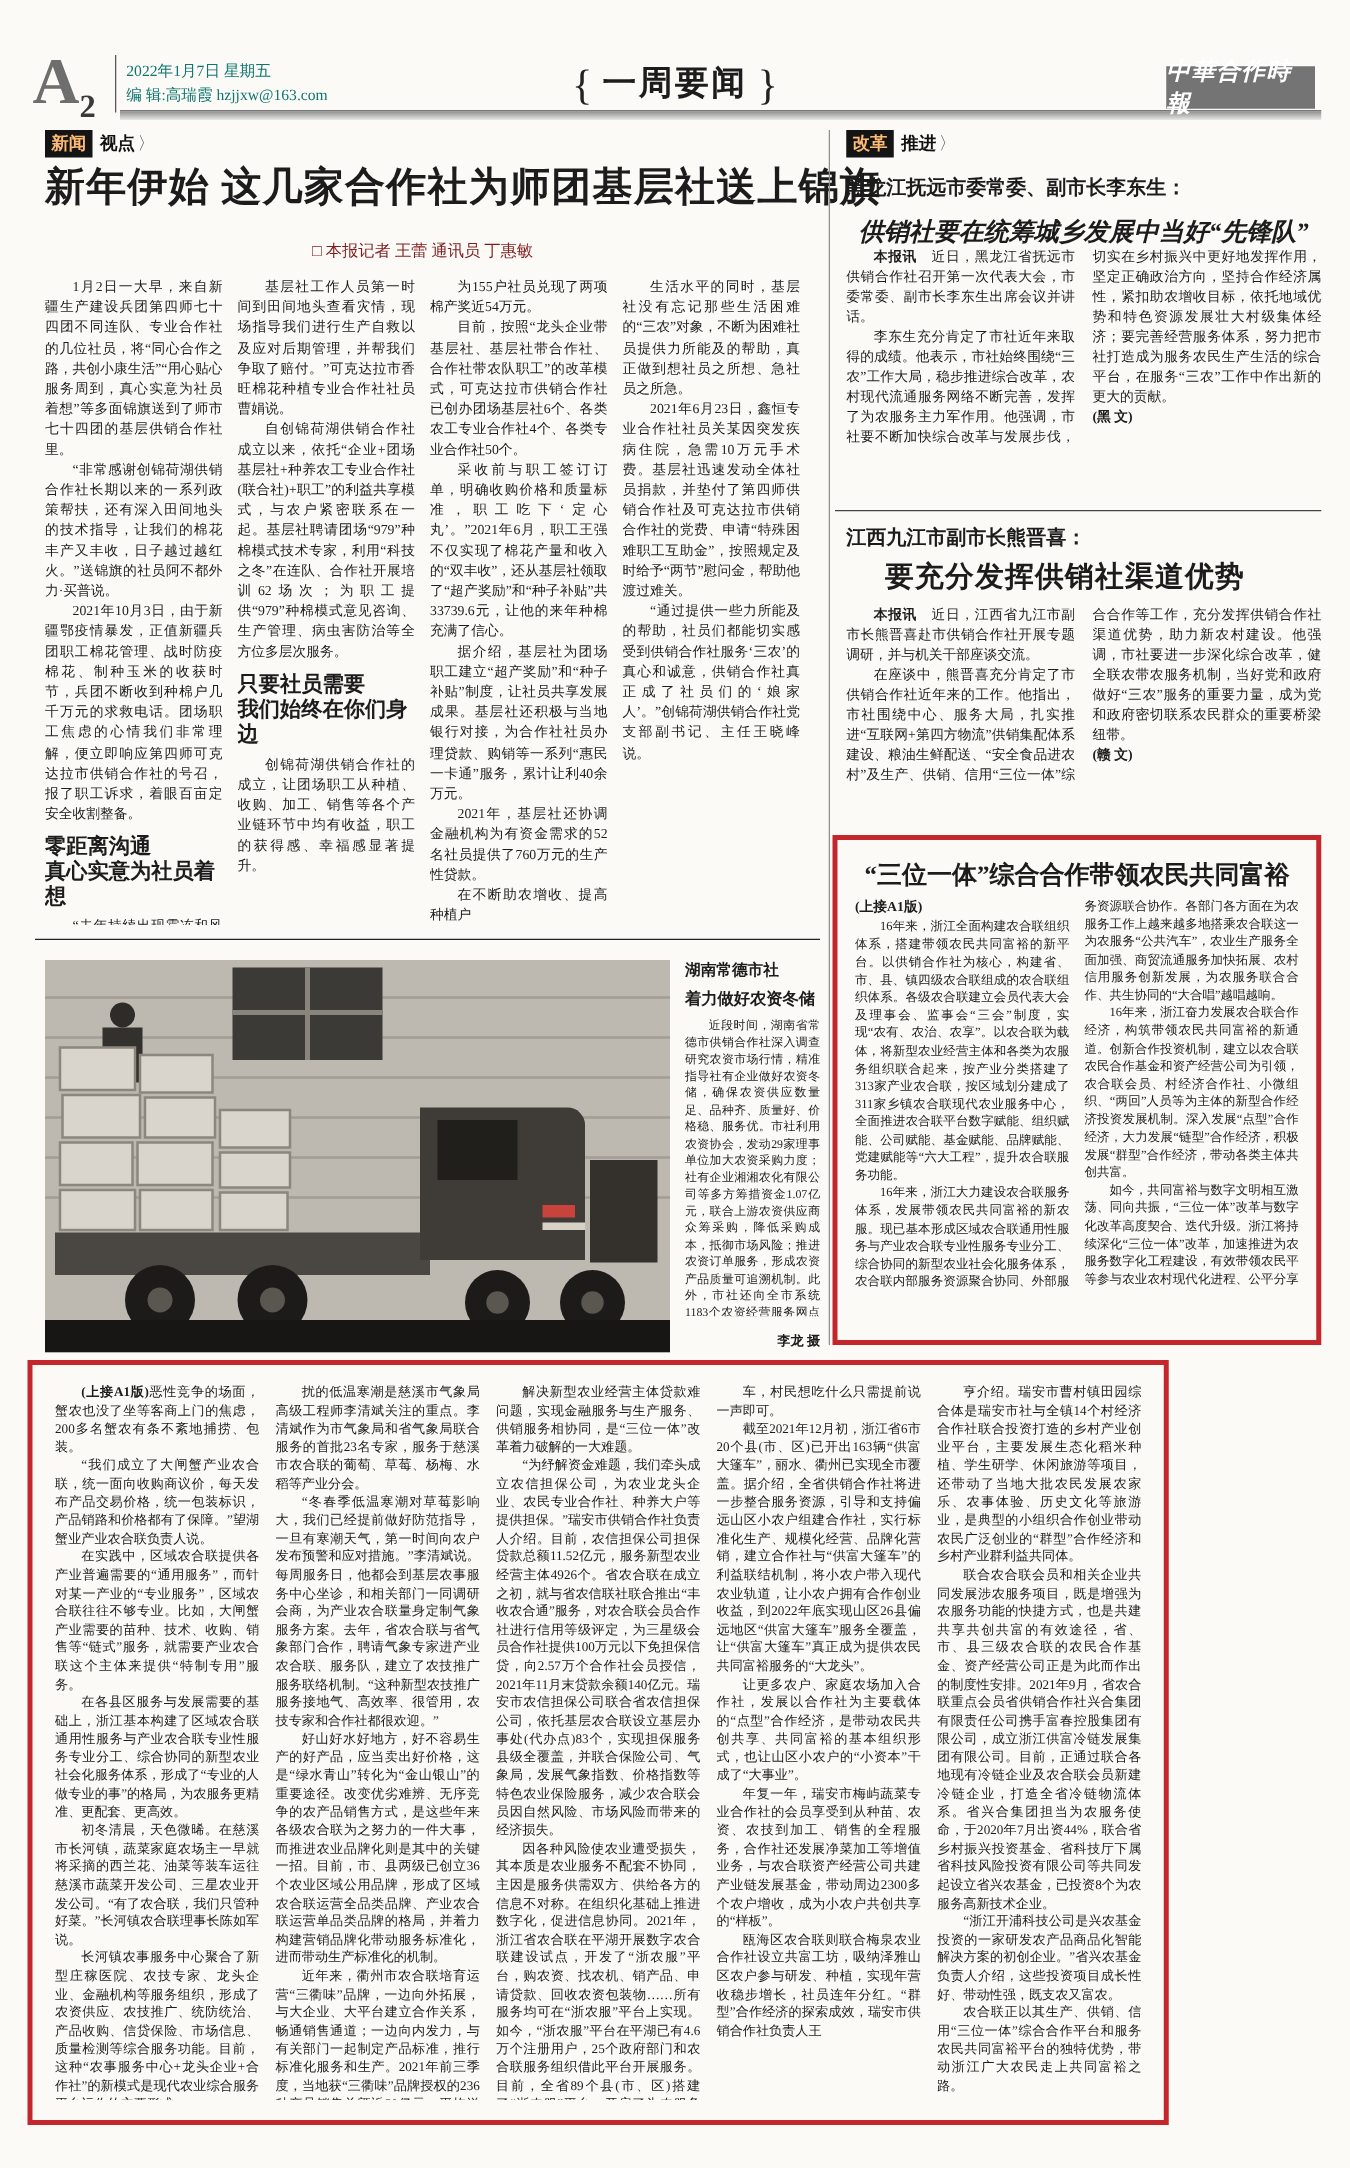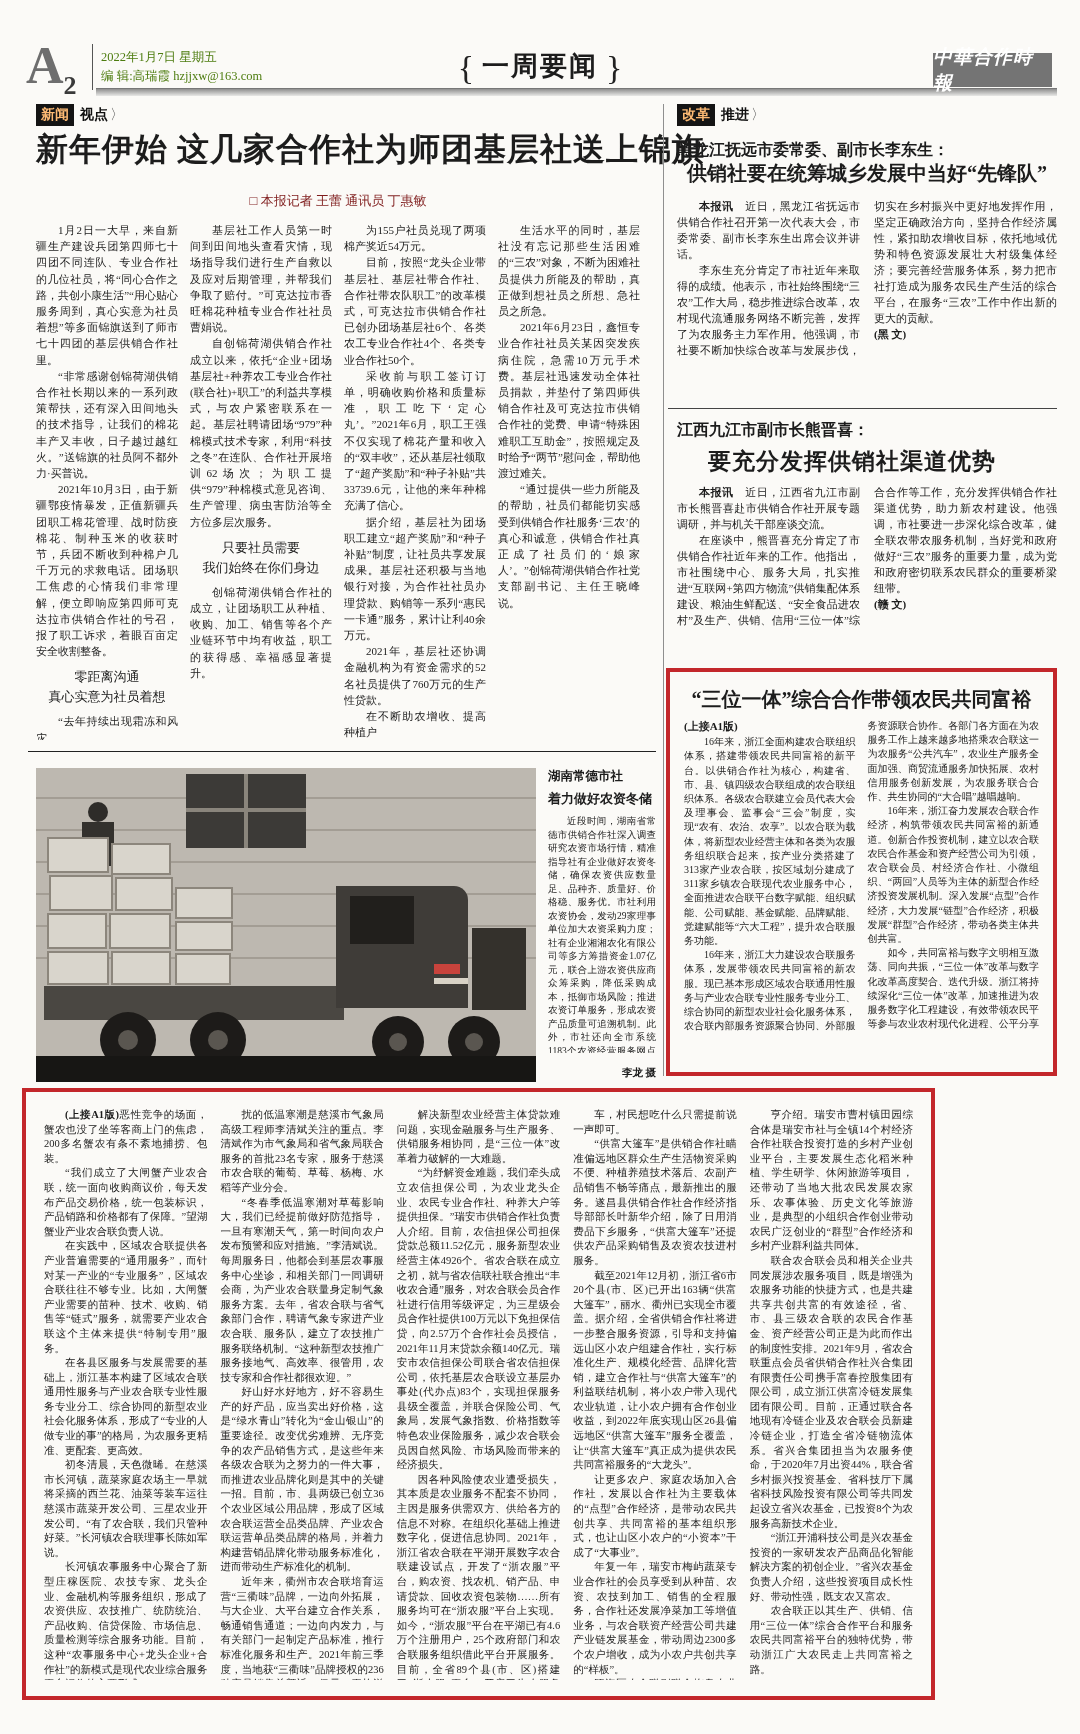--- a/index.html
+++ b/index.html
@@ -5,38 +5,38 @@
   html,body{margin:0;padding:0;}
   body{width:1080px;height:1734px;position:relative;background:#fbfaf7;
        font-family:"Liberation Serif","DejaVu Serif",serif;color:#1c1c1c;}
   .abs{position:absolute;}
   .nowrap{white-space:nowrap;}
   .center{text-align:center;}
   
   .a2{font-size:52px;font-weight:bold;color:#6e6e6e;font-family:"Liberation Serif",serif;line-height:1;}
   .a2 sub{font-size:26px;color:#3a3a3a;}
   .hline-v{width:1px;background:#555;}
-  .meta{font-size:12.5px;line-height:19px;color:#4d7c0f;}
+  .meta{font-size:12.5px;line-height:19px;color:#0f766e;}
   .hbar{background:linear-gradient(#8f8f8f,#e8e8e6);border-top:1px solid #777;}
   .sectitle{font-size:27px;font-weight:bold;letter-spacing:2px;}
   .brk{font-size:34px;font-weight:normal;color:#222;vertical-align:-4px;padding:0 8px;}
   .masthead{background:#747474;color:#fff;font-size:19px;font-weight:bold;font-style:italic;
             display:flex;align-items:center;justify-content:center;letter-spacing:1px;}
   
   .tag{display:flex;align-items:center;font-size:14px;}
   .tag .tb{background:#141414;color:#fdba74;font-weight:bold;padding:2px 5px;}
   .tag .tr{font-weight:bold;margin-left:6px;color:#111;}
   .tag .ta{color:#555;margin-left:2px;}
   
   .lead-title{font-size:32px;font-weight:bold;letter-spacing:1px;}
   .byline{font-size:13px;color:#7f1d1d;}
   .colbox{overflow:hidden;}
   .colbox p,.just p{margin:0;text-indent:2em;text-align:justify;}
   .ft11{font-size:11px;line-height:16.2px;}
-  .subhead{font-weight:normal;text-align:center;font-size:13px;line-height:20px;margin:8px 0 6px;
+  .subhead{font-weight:bold;font-size:17px;line-height:20px;margin:8px 0 6px;
            font-family:"Liberation Sans","DejaVu Sans",sans-serif;}
   .subhead-l{font-weight:bold;font-size:13.5px;line-height:19px;margin:8px 0 6px;
            font-family:"Liberation Sans","DejaVu Sans",sans-serif;text-indent:0;}
   
   .h-kicker{font-size:12.5px;font-weight:bold;font-family:"Liberation Sans",sans-serif;}
   .h-title{font-size:13px;font-weight:bold;margin-top:5px;white-space:nowrap;}
   .h-body{font-size:9.5px;line-height:13.5px;margin-top:7px;height:238px;overflow:hidden;}
   .h-credit{position:absolute;right:0;bottom:2px;font-weight:bold;font-size:10.5px;}
   
   .kicker{font-size:16px;font-weight:bold;font-family:"Liberation Sans",sans-serif;}
@@ -186,21 +186,21 @@
 
 <div class="abs" style="left:663px;top:104px;width:1px;height:972px;background:#8f8f8f;"></div>
 
 <div class="abs tag" style="left:677px;top:104px;">
   <span class="tb">改革</span>
   <span class="tr">推进</span>
   <span class="ta">〉</span>
 </div>
 
 <div class="abs kicker nowrap" style="left:677px;top:140px;">黑龙江抚远市委常委、副市长李东生：</div>
-<div class="abs ahead center nowrap" style="left:677px;top:160px;width:380px;">供销社要在统筹城乡发展中当好“先锋队”</div>
+<div class="abs ahead center nowrap" style="left:677px;top:172px;width:380px;font-style:italic;">供销社要在统筹城乡发展中当好“先锋队”</div>
 <div class="abs twocol" style="left:677px;top:198px;width:380px;height:160px;">
   <div class="flow"><p class="para"><b>本报讯</b><span>　近日，黑龙江省抚远市供销合作社召开第一次代表大会，市委常委、副市长李东生出席会议并讲话。</span></p><p class="para"><b></b><span>李东生充分肯定了市社近年来取得的成绩。他表示，市社始终围绕“三农”工作大局，稳步推进综合改革，农村现代流通服务网络不断完善，发挥了为农服务主力军作用。他强调，市社要不断加快综合改革与发展步伐，切实在乡村振兴中更好地发挥作用，坚定正确政治方向，坚持合作经济属性，紧扣助农增收目标，依托地域优势和特色资源发展壮大村级集体经济；要完善经营服务体系，努力把市社打造成为服务农民生产生活的综合平台，在服务“三农”工作中作出新的更大的贡献。</span></p></div>
   <p class="ender">(黑 文)</p>
 </div>
 
 <div class="abs rule" style="left:668px;top:408px;width:389px;height:1px;background:#444;"></div>
 
 <div class="abs kicker nowrap" style="left:677px;top:420px;">江西九江市副市长熊晋喜：</div>
 <div class="abs bhead center nowrap" style="left:662px;top:446px;width:380px;">要充分发挥供销社渠道优势</div>
 <div class="abs twocol" style="left:677px;top:484px;width:380px;height:172px;">
@@ -245,21 +245,20 @@
         </div>
       <div class="subhead-l">
         <div>从“小资本”到“大创业”</div>
           <div>农民创富走向合作共创</div>
       </div>
 
     </div>
     <div class="b-col">
       <div>
           <p class="para"><b></b><span>车，村民想吃什么只需提前说一声即可。</span></p>
-          <p class="para"><b></b><span>“供富大篷车”是供销合作社瞄准偏远地区群众生产生活物资采购不便、种植养殖技术落后、农副产品销售不畅等痛点，最新推出的服务。遂昌县供销合作社合作经济指导部部长叶新华介绍，除了日用消费品下乡服务，“供富大篷车”还提供农产品采购销售及农资农技进村服务。</span></p>
           <p class="para"><b></b><span>截至2021年12月初，浙江省6市20个县(市、区)已开出163辆“供富大篷车”，丽水、衢州已实现全市覆盖。据介绍，全省供销合作社将进一步整合服务资源，引导和支持偏远山区小农户组建合作社，实行标准化生产、规模化经营、品牌化营销，建立合作社与“供富大篷车”的利益联结机制，将小农户带入现代农业轨道，让小农户拥有合作创业收益，到2022年底实现山区26县偏远地区“供富大篷车”服务全覆盖，让“供富大篷车”真正成为提供农民共同富裕服务的“大龙头”。</span></p>
           <p class="para"><b></b><span>让更多农户、家庭农场加入合作社，发展以合作社为主要载体的“点型”合作经济，是带动农民共创共享、共同富裕的基本组织形式，也让山区小农户的“小资本”干成了“大事业”。</span></p>
           <p class="para"><b></b><span>年复一年，瑞安市梅屿蔬菜专业合作社的会员享受到从种苗、农资、农技到加工、销售的全程服务，合作社还发展净菜加工等增值业务，与农合联资产经营公司共建产业链发展基金，带动周边2300多个农户增收，成为小农户共创共享的“样板”。</span></p>
           <p class="para"><b></b><span>瓯海区农合联则联合梅泉农业合作社设立共富工坊，吸纳泽雅山区农户参与研发、种植，实现年营收稳步增长，社员连年分红。“群型”合作经济的探索成效，瑞安市供销合作社负责人王</span></p>
         </div>
     </div>
     <div class="b-col">
       <div>
           <p class="para"><b></b><span>亨介绍。瑞安市曹村镇田园综合体是瑞安市社与全镇14个村经济合作社联合投资打造的乡村产业创业平台，主要发展生态化稻米种植、学生研学、休闲旅游等项目，还带动了当地大批农民发展农家乐、农事体验、历史文化等旅游业，是典型的小组织合作创业带动农民广泛创业的“群型”合作经济和乡村产业群利益共同体。</span></p>
           <p class="para"><b></b><span>联合农合联会员和相关企业共同发展涉农服务项目，既是增强为农服务功能的快捷方式，也是共建共享共创共富的有效途径，省、市、县三级农合联的农民合作基金、资产经营公司正是为此而作出的制度性安排。2021年9月，省农合联重点会员省供销合作社兴合集团有限责任公司携手富春控股集团有限公司，成立浙江供富冷链发展集团有限公司。目前，正通过联合各地现有冷链企业及农合联会员新建冷链企业，打造全省冷链物流体系。省兴合集团担当为农服务使命，于2020年7月出资44%，联合省乡村振兴投资基金、省科技厅下属省科技风险投资有限公司等共同发起设立省兴农基金，已投资8个为农服务高新技术企业。</span></p>

